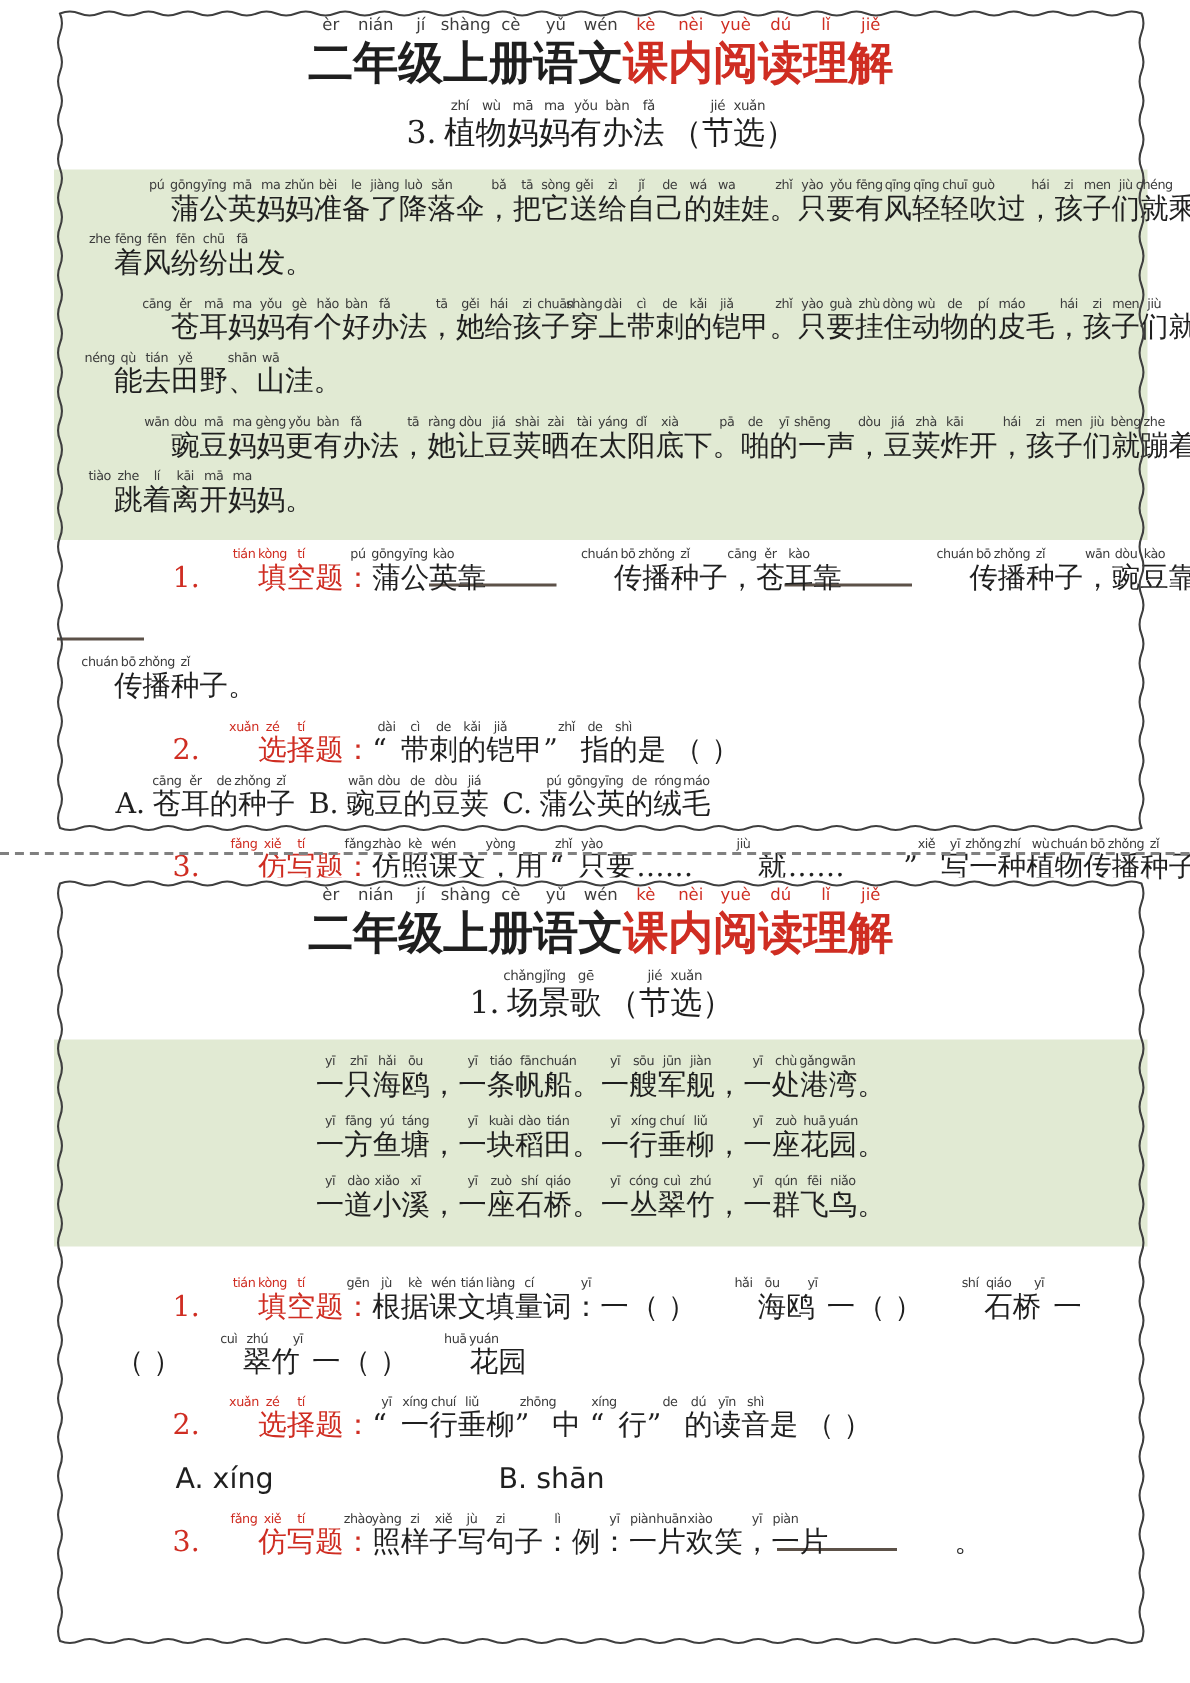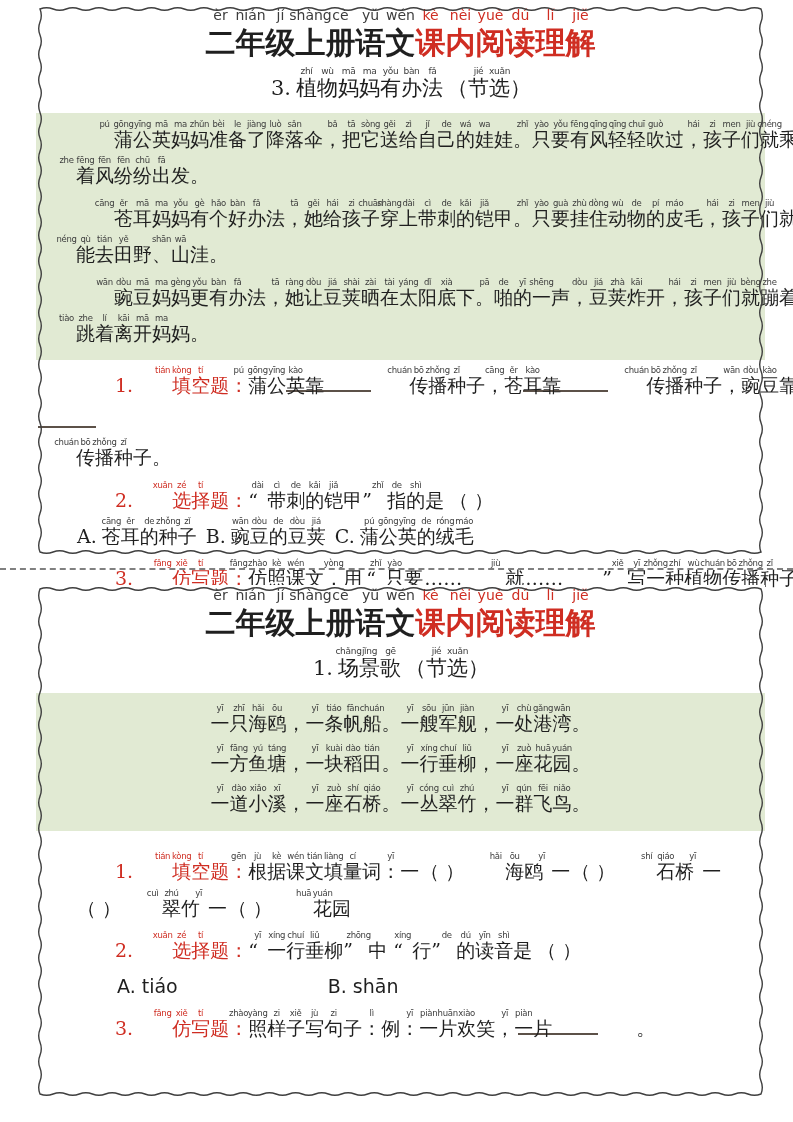--- a/index.html
+++ b/index.html
@@ -10,21 +10,21 @@
   html,body{width:793px;height:1122px;overflow:hidden;background:#ffffff;
     font-family:"DejaVu Serif","Liberation Serif",serif;color:var(--ink);}
   .card{position:absolute;left:36px;width:729px;background:#fff;}
   .card1{top:5px;height:551px;}
   .card2{top:585px;height:513px;}
   .wavy{position:absolute;left:0;top:0;pointer-events:none;}
   .divider{position:absolute;left:0;top:568px;width:793px;height:0;
     border-top:2px dashed var(--divider);}
   .title{text-align:center;margin-top:20px;font-size:30px;font-weight:600;
     line-height:1.15;letter-spacing:1px;white-space:nowrap;}
-  .title .pin{font-size:14px;letter-spacing:0;bottom:calc(100% + 1px);font-weight:normal;}
+  .title .pin{font-size:11px;letter-spacing:0;bottom:calc(100% + 1px);font-weight:normal;}
   .subtitle{text-align:center;margin-top:15px;font-size:21px;line-height:1.2;}
   .subtitle .pin{font-size:9px;}
   .red,.red .ch{color:var(--red);}
   .red .pin{color:var(--red);}
   .pbox{margin-top:12px;background:var(--green-bg);padding:8px 2px 2px;}
   .para{font-size:19px;line-height:1.9;text-indent:38px;margin:0 0 7px;}
   .verse{font-size:19px;line-height:2.12;text-align:center;}
   .pbox2{padding:10px 0 8px;}
   .q{font-size:19px;line-height:1.9;text-indent:38px;margin-top:6px;padding:0 2px;}
   .q.first{margin-top:7px;}
@@ -83,20 +83,20 @@
     <p class="verse"><span class="rb one"><span class="ch">一</span><span class="pin">yī</span></span><span class="rb one"><span class="ch">只</span><span class="pin">zhī</span></span><span class="rb one"><span class="ch">海</span><span class="pin">hǎi</span></span><span class="rb one"><span class="ch">鸥</span><span class="pin">ōu</span></span><span class="rb one"><span class="ch">，</span></span><span class="rb one"><span class="ch">一</span><span class="pin">yī</span></span><span class="rb one"><span class="ch">条</span><span class="pin">tiáo</span></span><span class="rb one"><span class="ch">帆</span><span class="pin">fān</span></span><span class="rb one"><span class="ch">船</span><span class="pin">chuán</span></span><span class="rb one"><span class="ch">。</span></span><span class="rb one"><span class="ch">一</span><span class="pin">yī</span></span><span class="rb one"><span class="ch">艘</span><span class="pin">sōu</span></span><span class="rb one"><span class="ch">军</span><span class="pin">jūn</span></span><span class="rb one"><span class="ch">舰</span><span class="pin">jiàn</span></span><span class="rb one"><span class="ch">，</span></span><span class="rb one"><span class="ch">一</span><span class="pin">yī</span></span><span class="rb one"><span class="ch">处</span><span class="pin">chù</span></span><span class="rb one"><span class="ch">港</span><span class="pin">gǎng</span></span><span class="rb one"><span class="ch">湾</span><span class="pin">wān</span></span><span class="rb one"><span class="ch">。</span></span></p>
     <p class="verse"><span class="rb one"><span class="ch">一</span><span class="pin">yī</span></span><span class="rb one"><span class="ch">方</span><span class="pin">fāng</span></span><span class="rb one"><span class="ch">鱼</span><span class="pin">yú</span></span><span class="rb one"><span class="ch">塘</span><span class="pin">táng</span></span><span class="rb one"><span class="ch">，</span></span><span class="rb one"><span class="ch">一</span><span class="pin">yī</span></span><span class="rb one"><span class="ch">块</span><span class="pin">kuài</span></span><span class="rb one"><span class="ch">稻</span><span class="pin">dào</span></span><span class="rb one"><span class="ch">田</span><span class="pin">tián</span></span><span class="rb one"><span class="ch">。</span></span><span class="rb one"><span class="ch">一</span><span class="pin">yī</span></span><span class="rb one"><span class="ch">行</span><span class="pin">xíng</span></span><span class="rb one"><span class="ch">垂</span><span class="pin">chuí</span></span><span class="rb one"><span class="ch">柳</span><span class="pin">liǔ</span></span><span class="rb one"><span class="ch">，</span></span><span class="rb one"><span class="ch">一</span><span class="pin">yī</span></span><span class="rb one"><span class="ch">座</span><span class="pin">zuò</span></span><span class="rb one"><span class="ch">花</span><span class="pin">huā</span></span><span class="rb one"><span class="ch">园</span><span class="pin">yuán</span></span><span class="rb one"><span class="ch">。</span></span></p>
     <p class="verse"><span class="rb one"><span class="ch">一</span><span class="pin">yī</span></span><span class="rb one"><span class="ch">道</span><span class="pin">dào</span></span><span class="rb one"><span class="ch">小</span><span class="pin">xiǎo</span></span><span class="rb one"><span class="ch">溪</span><span class="pin">xī</span></span><span class="rb one"><span class="ch">，</span></span><span class="rb one"><span class="ch">一</span><span class="pin">yī</span></span><span class="rb one"><span class="ch">座</span><span class="pin">zuò</span></span><span class="rb one"><span class="ch">石</span><span class="pin">shí</span></span><span class="rb one"><span class="ch">桥</span><span class="pin">qiáo</span></span><span class="rb one"><span class="ch">。</span></span><span class="rb one"><span class="ch">一</span><span class="pin">yī</span></span><span class="rb one"><span class="ch">丛</span><span class="pin">cóng</span></span><span class="rb one"><span class="ch">翠</span><span class="pin">cuì</span></span><span class="rb one"><span class="ch">竹</span><span class="pin">zhú</span></span><span class="rb one"><span class="ch">，</span></span><span class="rb one"><span class="ch">一</span><span class="pin">yī</span></span><span class="rb one"><span class="ch">群</span><span class="pin">qún</span></span><span class="rb one"><span class="ch">飞</span><span class="pin">fēi</span></span><span class="rb one"><span class="ch">鸟</span><span class="pin">niǎo</span></span><span class="rb one"><span class="ch">。</span></span></p>
   </div>
   <div class="q first">
     <span class="run red"><span class="rb wide"><span class="ch">1.</span></span><span class="rb one"><span class="ch">填</span><span class="pin">tián</span></span><span class="rb one"><span class="ch">空</span><span class="pin">kòng</span></span><span class="rb one"><span class="ch">题</span><span class="pin">tí</span></span><span class="rb one"><span class="ch">：</span></span></span><span class="run"><span class="rb one"><span class="ch">根</span><span class="pin">gēn</span></span><span class="rb one"><span class="ch">据</span><span class="pin">jù</span></span><span class="rb one"><span class="ch">课</span><span class="pin">kè</span></span><span class="rb one"><span class="ch">文</span><span class="pin">wén</span></span><span class="rb one"><span class="ch">填</span><span class="pin">tián</span></span><span class="rb one"><span class="ch">量</span><span class="pin">liàng</span></span><span class="rb one"><span class="ch">词</span><span class="pin">cí</span></span><span class="rb one"><span class="ch">：</span></span><span class="rb one"><span class="ch">一</span><span class="pin">yī</span></span><span class="rb wide"><span class="ch">（ ）</span></span><span class="gap" style="width: 2px;"></span><span class="rb one"><span class="ch">海</span><span class="pin">hǎi</span></span><span class="rb one"><span class="ch">鸥</span><span class="pin">ōu</span></span><span class="gap" style="width: 8px;"></span><span class="rb one"><span class="ch">一</span><span class="pin">yī</span></span><span class="rb wide"><span class="ch">（ ）</span></span><span class="gap" style="width: 2px;"></span><span class="rb one"><span class="ch">石</span><span class="pin">shí</span></span><span class="rb one"><span class="ch">桥</span><span class="pin">qiáo</span></span><span class="gap" style="width: 8px;"></span><span class="rb one"><span class="ch">一</span><span class="pin">yī</span></span><span class="rb wide"><span class="ch">（ ）</span></span><span class="gap" style="width: 2px;"></span><span class="rb one"><span class="ch">翠</span><span class="pin">cuì</span></span><span class="rb one"><span class="ch">竹</span><span class="pin">zhú</span></span><span class="gap" style="width: 8px;"></span><span class="rb one"><span class="ch">一</span><span class="pin">yī</span></span><span class="rb wide"><span class="ch">（ ）</span></span><span class="gap" style="width: 2px;"></span><span class="rb one"><span class="ch">花</span><span class="pin">huā</span></span><span class="rb one"><span class="ch">园</span><span class="pin">yuán</span></span></span>
   </div>
   <div class="q">
     <span class="run red"><span class="rb wide"><span class="ch">2.</span></span><span class="rb one"><span class="ch">选</span><span class="pin">xuǎn</span></span><span class="rb one"><span class="ch">择</span><span class="pin">zé</span></span><span class="rb one"><span class="ch">题</span><span class="pin">tí</span></span><span class="rb one"><span class="ch">：</span></span></span><span class="run"><span class="rb one"><span class="ch">“</span></span><span class="rb one"><span class="ch">一</span><span class="pin">yī</span></span><span class="rb one"><span class="ch">行</span><span class="pin">xíng</span></span><span class="rb one"><span class="ch">垂</span><span class="pin">chuí</span></span><span class="rb one"><span class="ch">柳</span><span class="pin">liǔ</span></span><span class="rb one"><span class="ch">”</span></span><span class="gap" style="width: 6px;"></span><span class="rb one"><span class="ch">中</span><span class="pin">zhōng</span></span><span class="gap" style="width: 6px;"></span><span class="rb one"><span class="ch">“</span></span><span class="rb one"><span class="ch">行</span><span class="pin">xíng</span></span><span class="rb one"><span class="ch">”</span></span><span class="gap" style="width: 6px;"></span><span class="rb one"><span class="ch">的</span><span class="pin">de</span></span><span class="rb one"><span class="ch">读</span><span class="pin">dú</span></span><span class="rb one"><span class="ch">音</span><span class="pin">yīn</span></span><span class="rb one"><span class="ch">是</span><span class="pin">shì</span></span><span class="gap" style="width: 4px;"></span><span class="rb wide"><span class="ch">（ ）</span></span></span>
   </div>
-  <div class="opts opts2"><span class="rb wide"><span class="ch">A. tiáo</span></span><span class="gap" style="width: 148px;"></span><span class="rb wide"><span class="ch">B. shān</span></span></div>
+  <div class="opts opts2"><span class="rb wide"><span class="ch">A. xíng</span></span><span class="gap" style="width: 148px;"></span><span class="rb wide"><span class="ch">B. shān</span></span></div>
   <div class="q">
     <span class="run red"><span class="rb wide"><span class="ch">3.</span></span><span class="rb one"><span class="ch">仿</span><span class="pin">fǎng</span></span><span class="rb one"><span class="ch">写</span><span class="pin">xiě</span></span><span class="rb one"><span class="ch">题</span><span class="pin">tí</span></span><span class="rb one"><span class="ch">：</span></span></span><span class="run"><span class="rb one"><span class="ch">照</span><span class="pin">zhào</span></span><span class="rb one"><span class="ch">样</span><span class="pin">yàng</span></span><span class="rb one"><span class="ch">子</span><span class="pin">zi</span></span><span class="rb one"><span class="ch">写</span><span class="pin">xiě</span></span><span class="rb one"><span class="ch">句</span><span class="pin">jù</span></span><span class="rb one"><span class="ch">子</span><span class="pin">zi</span></span><span class="rb one"><span class="ch">：</span></span><span class="rb one"><span class="ch">例</span><span class="pin">lì</span></span><span class="rb one"><span class="ch">：</span></span><span class="rb one"><span class="ch">一</span><span class="pin">yī</span></span><span class="rb one"><span class="ch">片</span><span class="pin">piàn</span></span><span class="rb one"><span class="ch">欢</span><span class="pin">huān</span></span><span class="rb one"><span class="ch">笑</span><span class="pin">xiào</span></span><span class="rb one"><span class="ch">，</span></span><span class="rb one"><span class="ch">一</span><span class="pin">yī</span></span><span class="rb one"><span class="ch">片</span><span class="pin">piàn</span></span><span class="gap" style="width: 4px;"></span><span class="blank" style="width: 80px;"></span><span class="rb one"><span class="ch">。</span></span></span>
   </div>
 <svg width="729" height="513" viewBox="0 0 729 513" class="wavy">
       <path d="M 4 4 Q 10.6 1.4 17.1 4 Q 23.7 6.6 30.2 4 Q 36.8 1.4 43.3 4 Q 49.9 6.6 56.4 4 Q 63.0 1.4 69.5 4 Q 76.1 6.6 82.7 4 Q 89.2 1.4 95.8 4 Q 102.3 6.6 108.9 4 Q 115.4 1.4 122.0 4 Q 128.5 6.6 135.1 4 Q 141.6 1.4 148.2 4 Q 154.8 6.6 161.3 4 Q 167.9 1.4 174.4 4 Q 181.0 6.6 187.5 4 Q 194.1 1.4 200.6 4 Q 207.2 6.6 213.7 4 Q 220.3 1.4 226.9 4 Q 233.4 6.6 240.0 4 Q 246.5 1.4 253.1 4 Q 259.6 6.6 266.2 4 Q 272.7 1.4 279.3 4 Q 285.8 6.6 292.4 4 Q 299.0 1.4 305.5 4 Q 312.1 6.6 318.6 4 Q 325.2 1.4 331.7 4 Q 338.3 6.6 344.8 4 Q 351.4 1.4 357.9 4 Q 364.5 6.6 371.1 4 Q 377.6 1.4 384.2 4 Q 390.7 6.6 397.3 4 Q 403.8 1.4 410.4 4 Q 416.9 6.6 423.5 4 Q 430.0 1.4 436.6 4 Q 443.2 6.6 449.7 4 Q 456.3 1.4 462.8 4 Q 469.4 6.6 475.9 4 Q 482.5 1.4 489.0 4 Q 495.6 6.6 502.1 4 Q 508.7 1.4 515.3 4 Q 521.8 6.6 528.4 4 Q 534.9 1.4 541.5 4 Q 548.0 6.6 554.6 4 Q 561.1 1.4 567.7 4 Q 574.2 6.6 580.8 4 Q 587.4 1.4 593.9 4 Q 600.5 6.6 607.0 4 Q 613.6 1.4 620.1 4 Q 626.7 6.6 633.2 4 Q 639.8 1.4 646.3 4 Q 652.9 6.6 659.5 4 Q 666.0 1.4 672.6 4 Q 679.1 6.6 685.7 4 Q 692.2 1.4 698.8 4 Q 705.3 6.6 711.9 4 Q 718.4 1.4 725.0 4 Q 727.6 10.5 725 16.9 Q 722.4 23.4 725 29.9 Q 727.6 36.4 725 42.8 Q 722.4 49.3 725 55.8 Q 727.6 62.3 725 68.7 Q 722.4 75.2 725 81.7 Q 727.6 88.2 725 94.6 Q 722.4 101.1 725 107.6 Q 727.6 114.1 725 120.5 Q 722.4 127.0 725 133.5 Q 727.6 140.0 725 146.4 Q 722.4 152.9 725 159.4 Q 727.6 165.9 725 172.3 Q 722.4 178.8 725 185.3 Q 727.6 191.8 725 198.2 Q 722.4 204.7 725 211.2 Q 727.6 217.7 725 224.1 Q 722.4 230.6 725 237.1 Q 727.6 243.6 725 250.0 Q 722.4 256.5 725 263.0 Q 727.6 269.4 725 275.9 Q 722.4 282.4 725 288.9 Q 727.6 295.3 725 301.8 Q 722.4 308.3 725 314.8 Q 727.6 321.2 725 327.7 Q 722.4 334.2 725 340.7 Q 727.6 347.1 725 353.6 Q 722.4 360.1 725 366.6 Q 727.6 373.0 725 379.5 Q 722.4 386.0 725 392.5 Q 727.6 398.9 725 405.4 Q 722.4 411.9 725 418.4 Q 727.6 424.8 725 431.3 Q 722.4 437.8 725 444.3 Q 727.6 450.7 725 457.2 Q 722.4 463.7 725 470.2 Q 727.6 476.6 725 483.1 Q 722.4 489.6 725 496.1 Q 727.6 502.5 725 509.0 Q 718.4 511.6 711.9 509 Q 705.3 506.4 698.8 509 Q 692.2 511.6 685.7 509 Q 679.1 506.4 672.6 509 Q 666.0 511.6 659.5 509 Q 652.9 506.4 646.3 509 Q 639.8 511.6 633.2 509 Q 626.7 506.4 620.1 509 Q 613.6 511.6 607.0 509 Q 600.5 506.4 593.9 509 Q 587.4 511.6 580.8 509 Q 574.2 506.4 567.7 509 Q 561.1 511.6 554.6 509 Q 548.0 506.4 541.5 509 Q 534.9 511.6 528.4 509 Q 521.8 506.4 515.3 509 Q 508.7 511.6 502.1 509 Q 495.6 506.4 489.0 509 Q 482.5 511.6 475.9 509 Q 469.4 506.4 462.8 509 Q 456.3 511.6 449.7 509 Q 443.2 506.4 436.6 509 Q 430.0 511.6 423.5 509 Q 416.9 506.4 410.4 509 Q 403.8 511.6 397.3 509 Q 390.7 506.4 384.2 509 Q 377.6 511.6 371.1 509 Q 364.5 506.4 357.9 509 Q 351.4 511.6 344.8 509 Q 338.3 506.4 331.7 509 Q 325.2 511.6 318.6 509 Q 312.1 506.4 305.5 509 Q 299.0 511.6 292.4 509 Q 285.8 506.4 279.3 509 Q 272.7 511.6 266.2 509 Q 259.6 506.4 253.1 509 Q 246.5 511.6 240.0 509 Q 233.4 506.4 226.9 509 Q 220.3 511.6 213.7 509 Q 207.2 506.4 200.6 509 Q 194.1 511.6 187.5 509 Q 181.0 506.4 174.4 509 Q 167.9 511.6 161.3 509 Q 154.8 506.4 148.2 509 Q 141.6 511.6 135.1 509 Q 128.5 506.4 122.0 509 Q 115.4 511.6 108.9 509 Q 102.3 506.4 95.8 509 Q 89.2 511.6 82.7 509 Q 76.1 506.4 69.5 509 Q 63.0 511.6 56.4 509 Q 49.9 506.4 43.3 509 Q 36.8 511.6 30.2 509 Q 23.7 506.4 17.1 509 Q 10.6 511.6 4.0 509 Q 1.4 502.5 4 496.1 Q 6.6 489.6 4 483.1 Q 1.4 476.6 4 470.2 Q 6.6 463.7 4 457.2 Q 1.4 450.7 4 444.3 Q 6.6 437.8 4 431.3 Q 1.4 424.8 4 418.4 Q 6.6 411.9 4 405.4 Q 1.4 398.9 4 392.5 Q 6.6 386.0 4 379.5 Q 1.4 373.0 4 366.6 Q 6.6 360.1 4 353.6 Q 1.4 347.1 4 340.7 Q 6.6 334.2 4 327.7 Q 1.4 321.2 4 314.8 Q 6.6 308.3 4 301.8 Q 1.4 295.3 4 288.9 Q 6.6 282.4 4 275.9 Q 1.4 269.4 4 263.0 Q 6.6 256.5 4 250.0 Q 1.4 243.6 4 237.1 Q 6.6 230.6 4 224.1 Q 1.4 217.7 4 211.2 Q 6.6 204.7 4 198.2 Q 1.4 191.8 4 185.3 Q 6.6 178.8 4 172.3 Q 1.4 165.9 4 159.4 Q 6.6 152.9 4 146.4 Q 1.4 140.0 4 133.5 Q 6.6 127.0 4 120.5 Q 1.4 114.1 4 107.6 Q 6.6 101.1 4 94.6 Q 1.4 88.2 4 81.7 Q 6.6 75.2 4 68.7 Q 1.4 62.3 4 55.8 Q 6.6 49.3 4 42.8 Q 1.4 36.4 4 29.9 Q 6.6 23.4 4 16.9 Q 1.4 10.5 4 4.0 Z" fill="none" stroke="#3f3f3f" stroke-width="1.4"></path>
     </svg>
   </div>
 
 </body></html>

